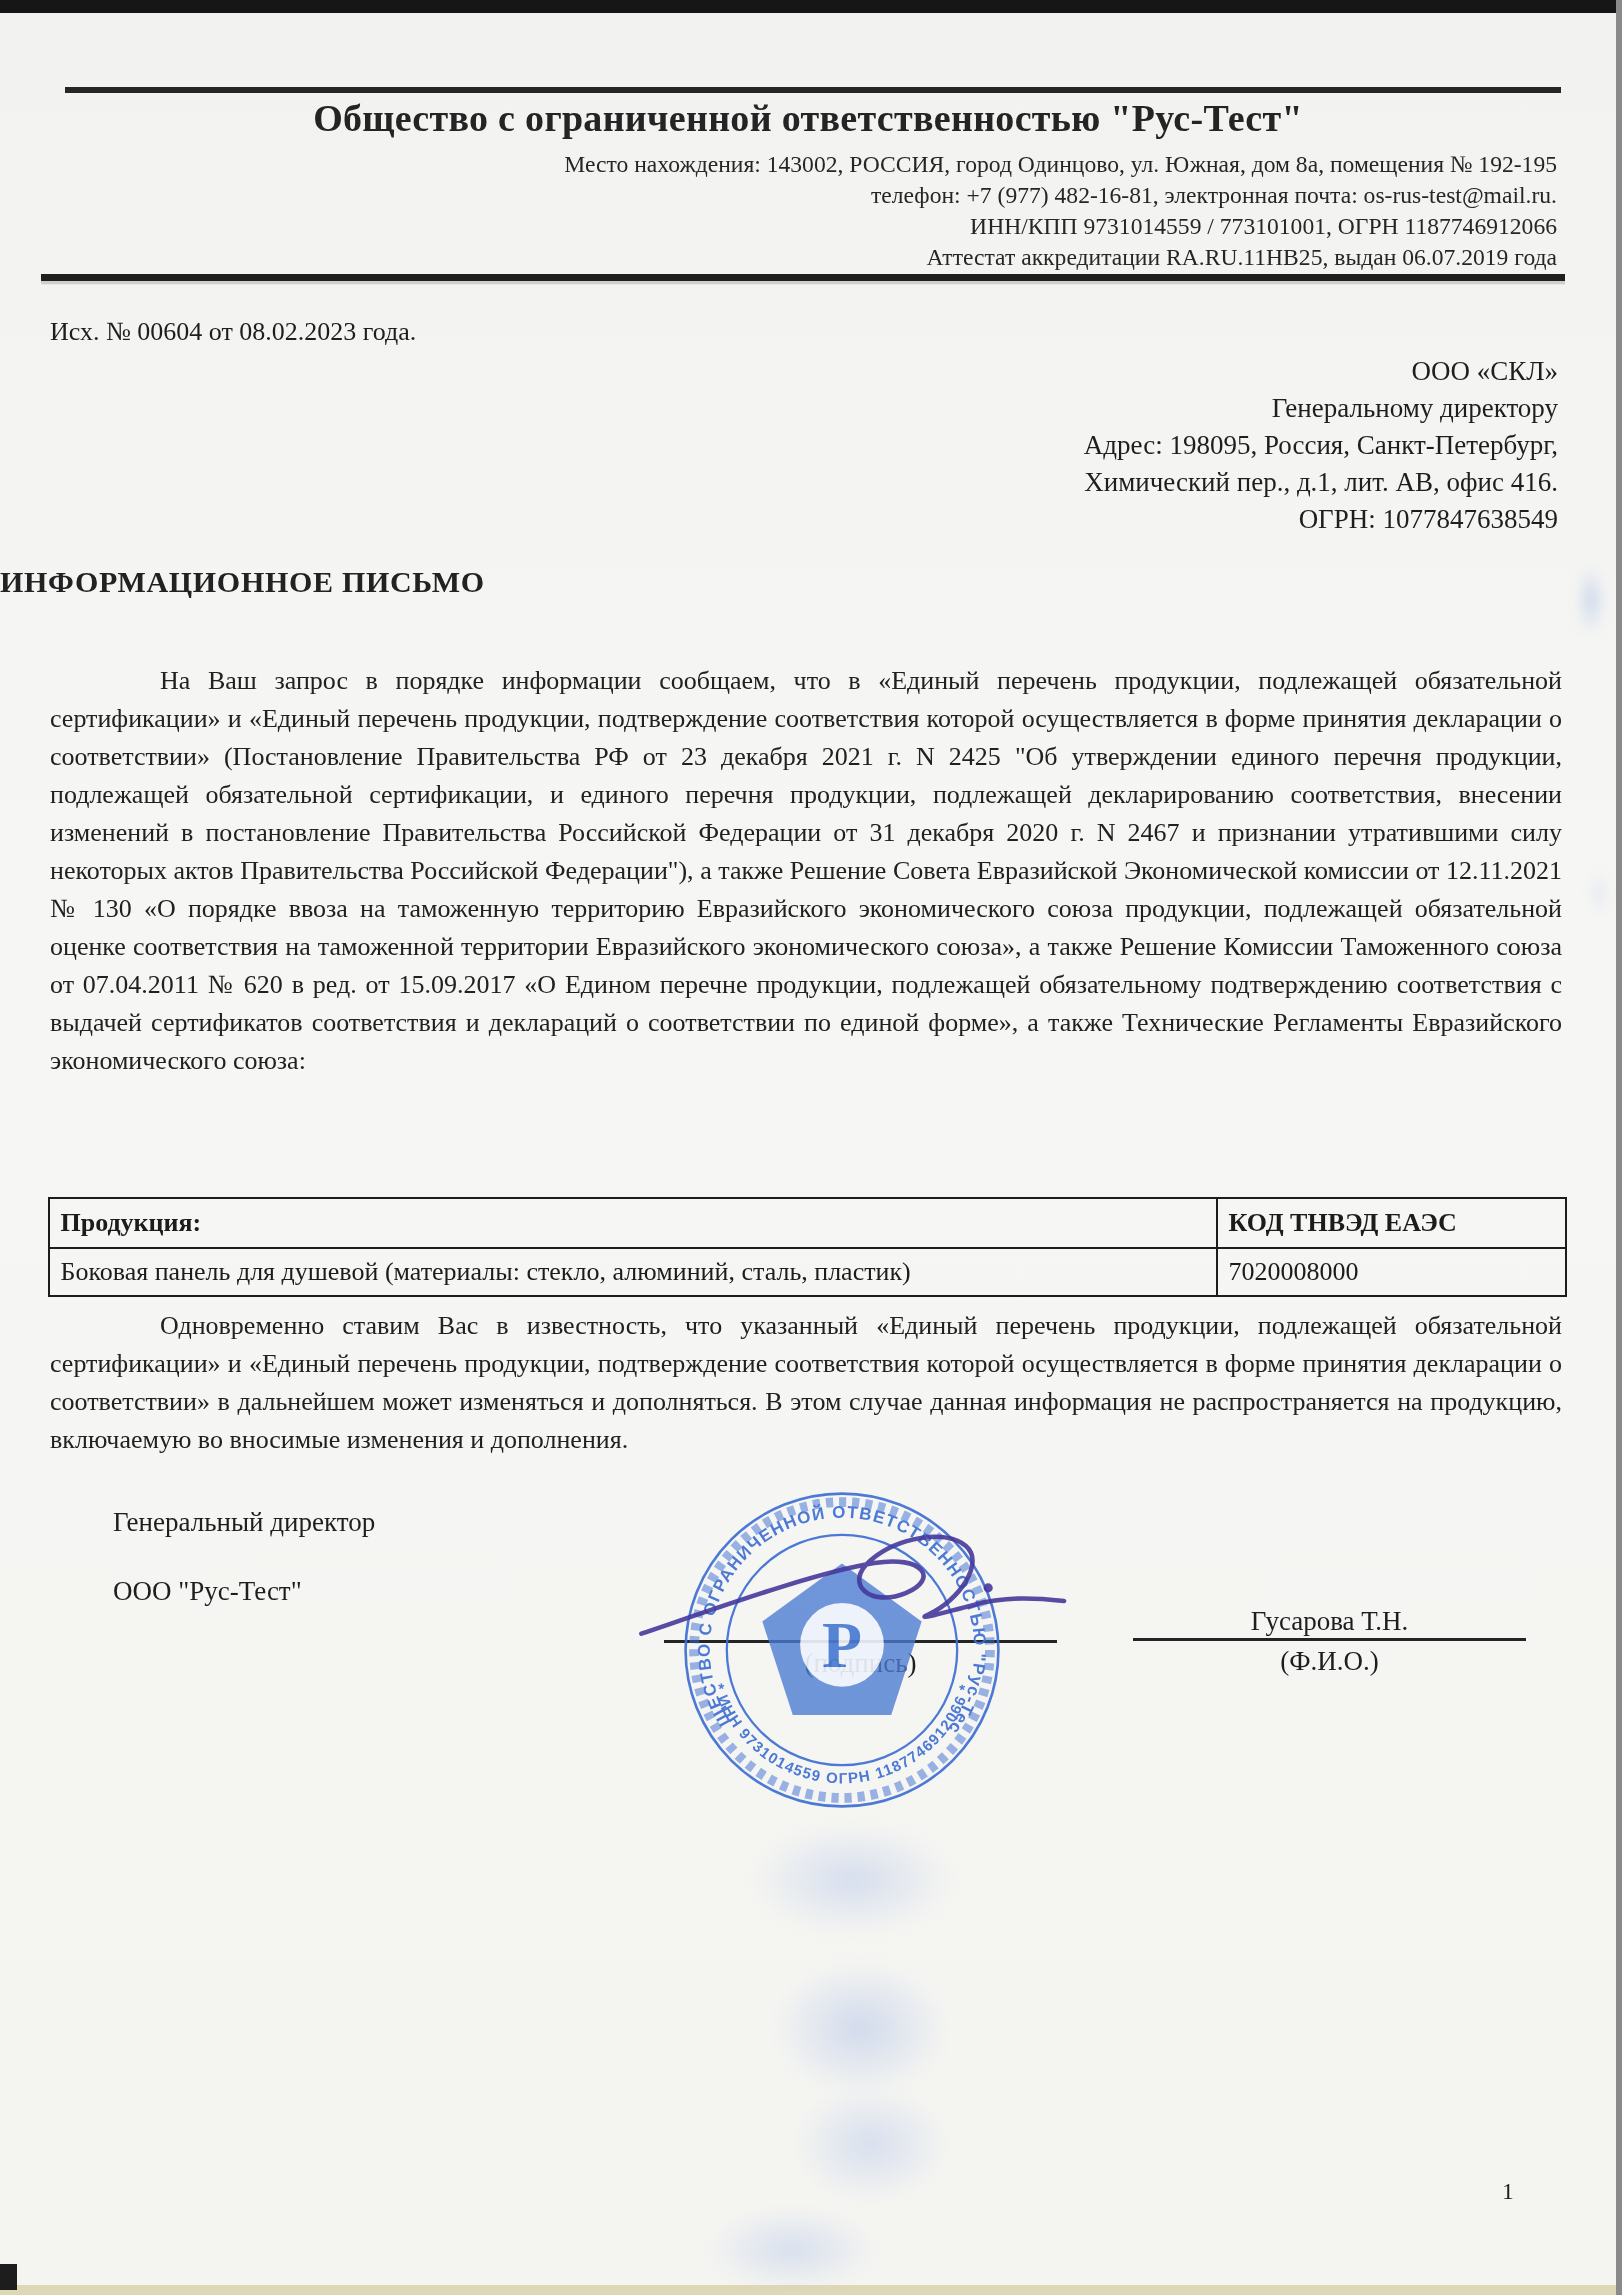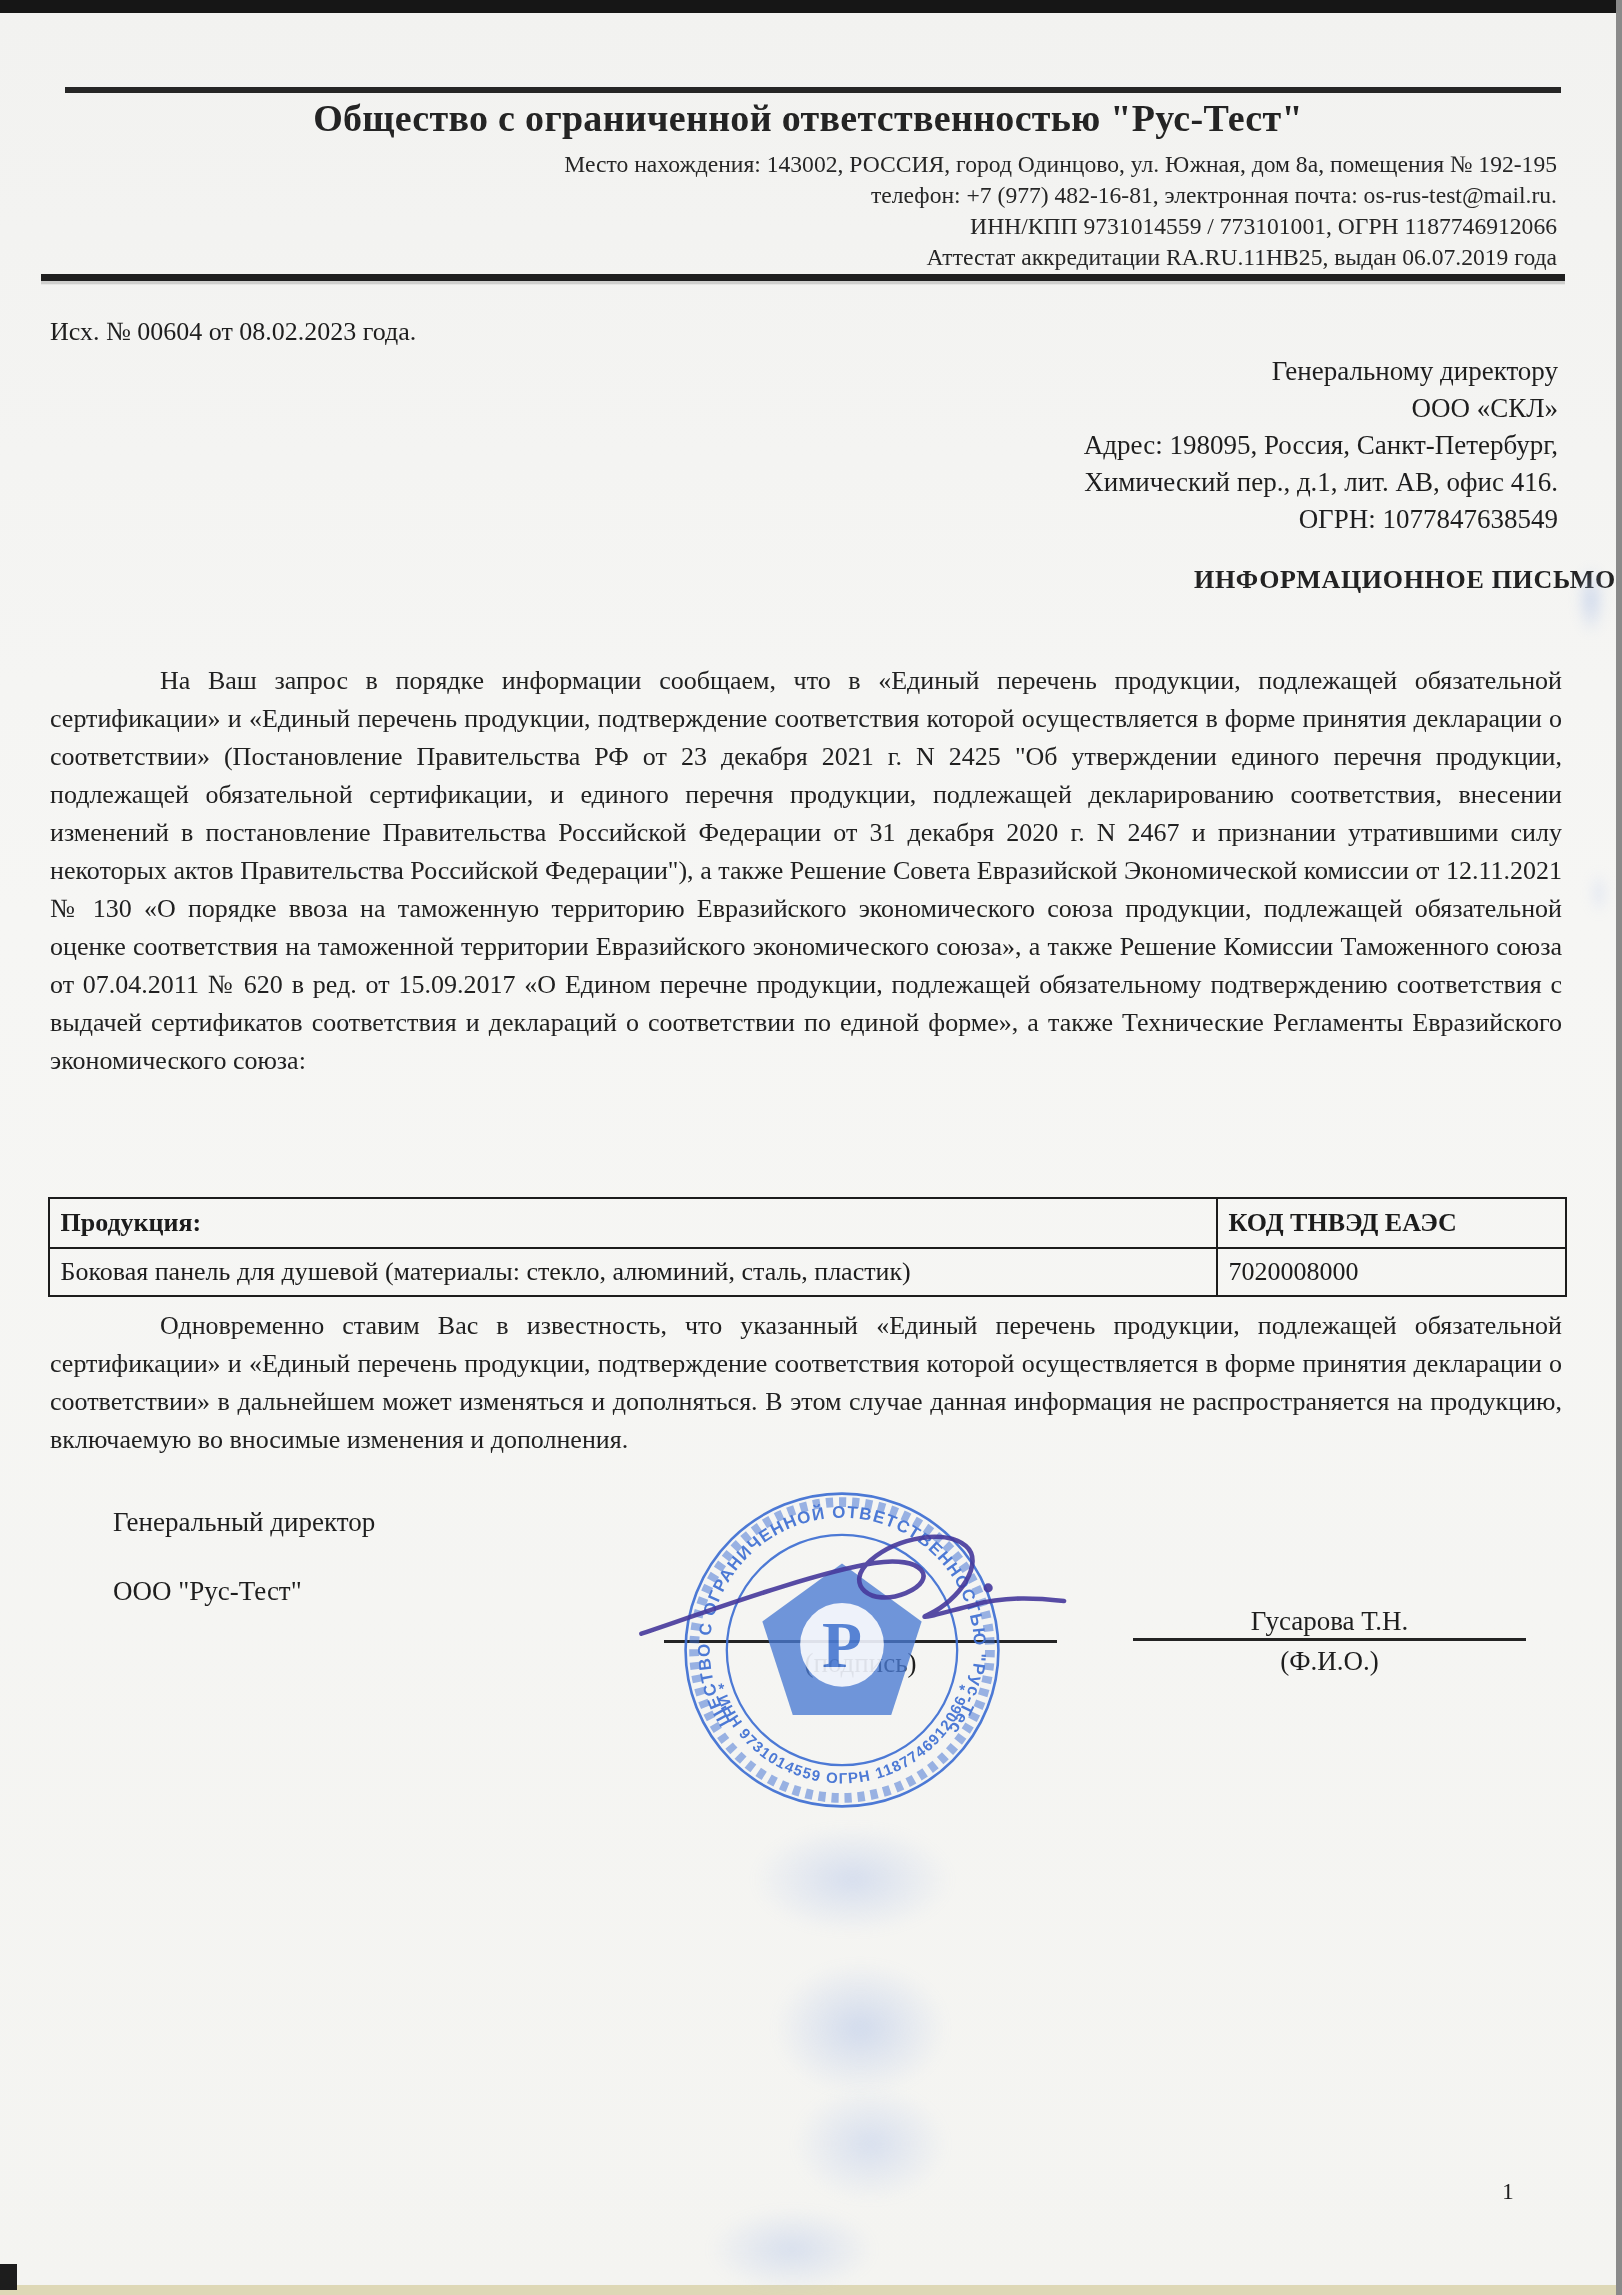--- a/index.html
+++ b/index.html
@@ -24,21 +24,21 @@
     position:absolute;top:149px;left:59px;right:59px;
     text-align:right;font-size:23.6px;line-height:31px;color:#262626;
   }
   .ref-line{position:absolute;top:275px;left:50px;font-size:26px;margin-top:42px;}
   .recipient{
     position:absolute;top:353px;right:58px;
     text-align:right;font-size:27px;line-height:37px;
   }
   .doc-title{
     position:absolute;top:565px;left:0;right:0;
-    text-align:right;font-size:26px;font-weight:bold;letter-spacing:0.7px;color:#222;
+    text-align:left;font-size:30px;font-weight:bold;letter-spacing:0.7px;color:#222;
   }
   .para{
     position:absolute;left:50px;right:54px;
     font-size:26px;line-height:38px;
     text-align:justify;text-indent:110px;
     color:#212121;
   }
   .para1{top:662px;}
   .not-included{position:absolute;top:1166px;left:50px;right:54px;font-size:26px;text-indent:110px;}
   .prod-table{
@@ -88,22 +88,22 @@
     <div>телефон: +7 (977) 482-16-81, электронная почта: os-rus-test@mail.ru.</div>
     <div>ИНН/КПП 9731014559 / 773101001, ОГРН 1187746912066</div>
     <div>Аттестат аккредитации RA.RU.11НВ25, выдан 06.07.2019 года</div>
   </div>
 
   <div class="rule-bottom"></div>
 
   <div class="ref-line">Исх. № 00604 от 08.02.2023 года.</div>
 
   <div class="recipient">
+    <div>ООО «СКЛ»</div>
     <div>Генеральному директору</div>
-    <div>ООО «СКЛ»</div>
     <div>Адрес: 198095, Россия, Санкт-Петербург,</div>
     <div>Химический пер., д.1, лит. АВ, офис 416.</div>
     <div>ОГРН: 1077847638549</div>
   </div>
 
   <div class="doc-title">ИНФОРМАЦИОННОЕ ПИСЬМО</div>
 
   <div class="para para1">На Ваш запрос в порядке информации сообщаем, что в «Единый перечень продукции, подлежащей обязательной сертификации» и «Единый перечень продукции, подтверждение соответствия которой осуществляется в форме принятия декларации о соответствии» (Постановление Правительства РФ от 23 декабря 2021 г. N 2425 "Об утверждении единого перечня продукции, подлежащей обязательной сертификации, и единого перечня продукции, подлежащей декларированию соответствия, внесении изменений в постановление Правительства Российской Федерации от 31 декабря 2020 г. N 2467 и признании утратившими силу некоторых актов Правительства Российской Федерации"), а также Решение Совета Евразийской Экономической комиссии от 12.11.2021 № 130 «О порядке ввоза на таможенную территорию Евразийского экономического союза продукции, подлежащей обязательной оценке соответствия на таможенной территории Евразийского экономического союза», а также Решение Комиссии Таможенного союза от 07.04.2011 № 620 в ред. от 15.09.2017 «О Едином перечне продукции, подлежащей обязательному подтверждению соответствия с выдачей сертификатов соответствия и деклараций о соответствии по единой форме», а также Технические Регламенты Евразийского экономического союза:</div>
 
 

